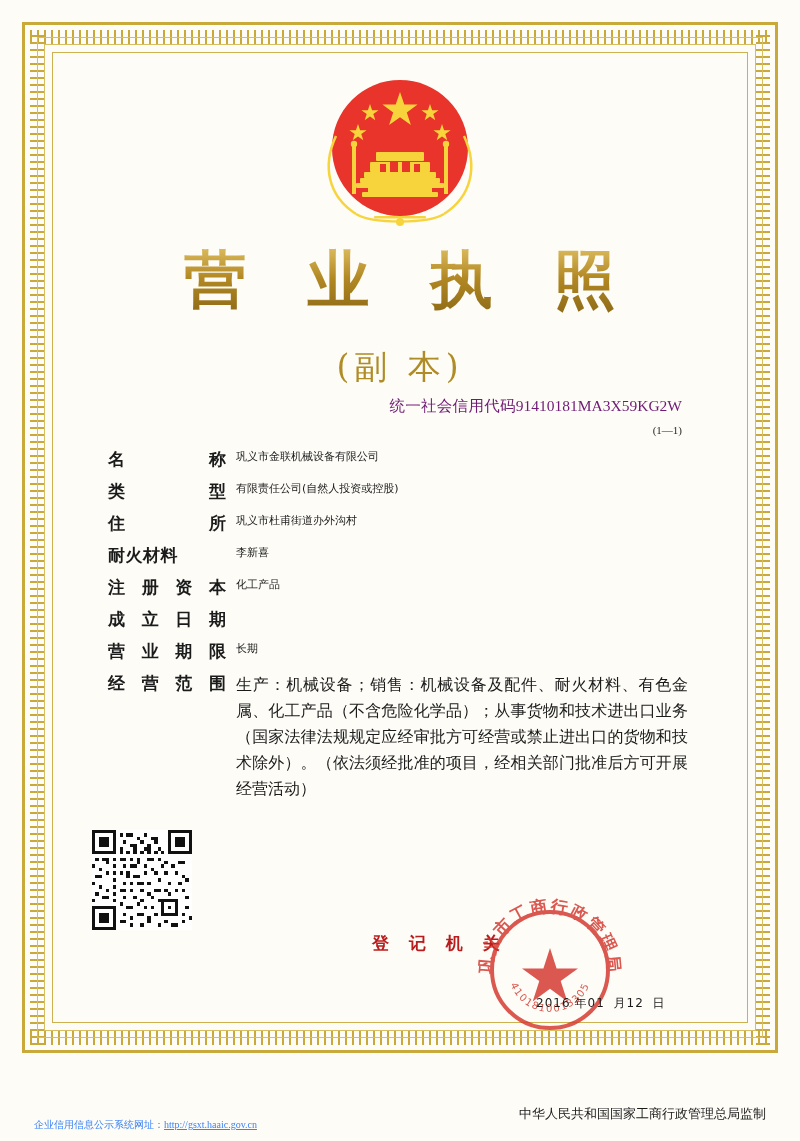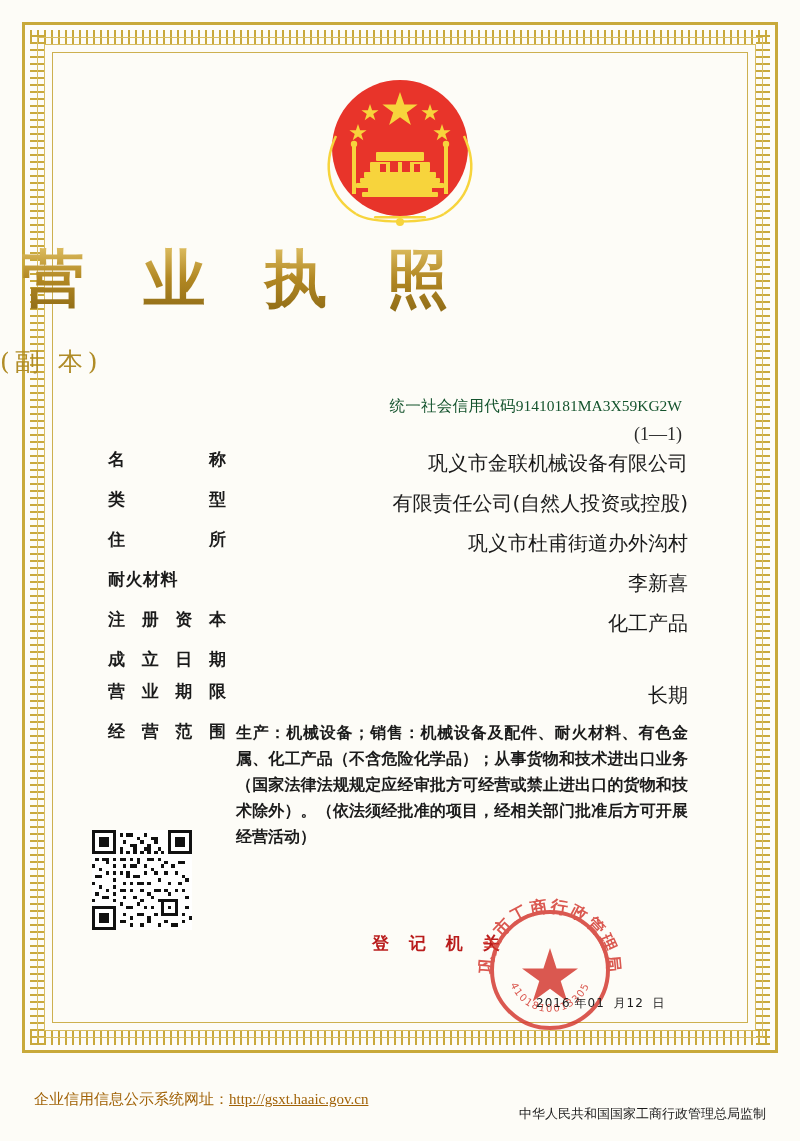--- a/index.html
+++ b/index.html
@@ -84,63 +84,64 @@
     height: 158px;
     position: relative;
   }
 
   
   .title {
     position: absolute;
     left: 0;
     right: 0;
     top: 244px;
-    font-family: Liberation Serif, serif;
+    text-align: center;
+    font-family: Liberation Sans, sans-serif;
     font-size: 62px;
     font-weight: 700;
     letter-spacing: 22px;
     text-indent: 22px;
     color: #b8962f;
     background: linear-gradient(180deg, #e0c165 0%, #b28823 48%, #8d6a16 100%);
     -webkit-background-clip: text;
     background-clip: text;
     -webkit-text-fill-color: transparent;
     line-height: 1.15;
   }
   .subtitle {
     position: absolute;
     left: 0;
     right: 0;
     top: 345px;
-    text-align: left;
-    font-size: 25px;
+    text-align: center;
+    font-size: 33px;
     color: #b08c27;
     letter-spacing: 5px;
     font-family: "DejaVu Serif", "Liberation Serif", serif;
   }
 
   
   .credit-code {
     position: absolute;
     right: 118px;
     top: 396px;
     font-size: 15.5px;
-    color: #14532d;
+    color: #701a75;
     letter-spacing: 0.3px;
     white-space: nowrap;
   }
   .credit-code .code-val {
     font-family: "Liberation Serif", serif;
     letter-spacing: 0px;
   }
   .serial {
     position: absolute;
     right: 118px;
     top: 424px;
-    font-size: 18px;
+    font-size: 11px;
     color: #2a2a2a;
   }
 
   
   .fields {
     position: absolute;
     left: 108px;
     top: 448px;
     width: 580px;
   }
@@ -162,31 +163,29 @@
     box-sizing: border-box;
     font-family: "DejaVu Sans", "Liberation Sans", sans-serif;
   }
   .field-label.tight {
     letter-spacing: 0.5px;
     display: block;
     text-align: justify;
   }
   .field-value {
     flex: 1;
-    font-size: 20px;
+    font-size: 11px;
     color: #1b1b1b;
     line-height: 1.55;
     font-family: "DejaVu Sans", "Liberation Sans", sans-serif;
-    text-align: right;
   }
   .field-value.scope {
     text-align: justify;
     font-size: 16px;
     line-height: 1.62;
-    font-weight: bold;
   }
 
   
   .qr {
     position: absolute;
     left: 92px;
     top: 830px;
     width: 100px;
     height: 100px;
   }
@@ -221,23 +220,23 @@
     top: 890px;
     width: 160px;
     height: 160px;
     pointer-events: none;
   }
 
   
   .footer-left {
     position: absolute;
     left: 34px;
-    bottom: 32px;
-    font-size: 15px;
-    color: #a16207;
+    bottom: 9px;
+    font-size: 10px;
+    color: #3b82f6;
     font-family: "Liberation Serif", serif;
   }
   .footer-left .url { text-decoration: underline; }
   .footer-right {
     position: absolute;
     right: 34px;
     bottom: 18px;
     font-size: 13px;
     color: #1b1b1b;
     font-family: "DejaVu Sans", "Liberation Sans", sans-serif;

